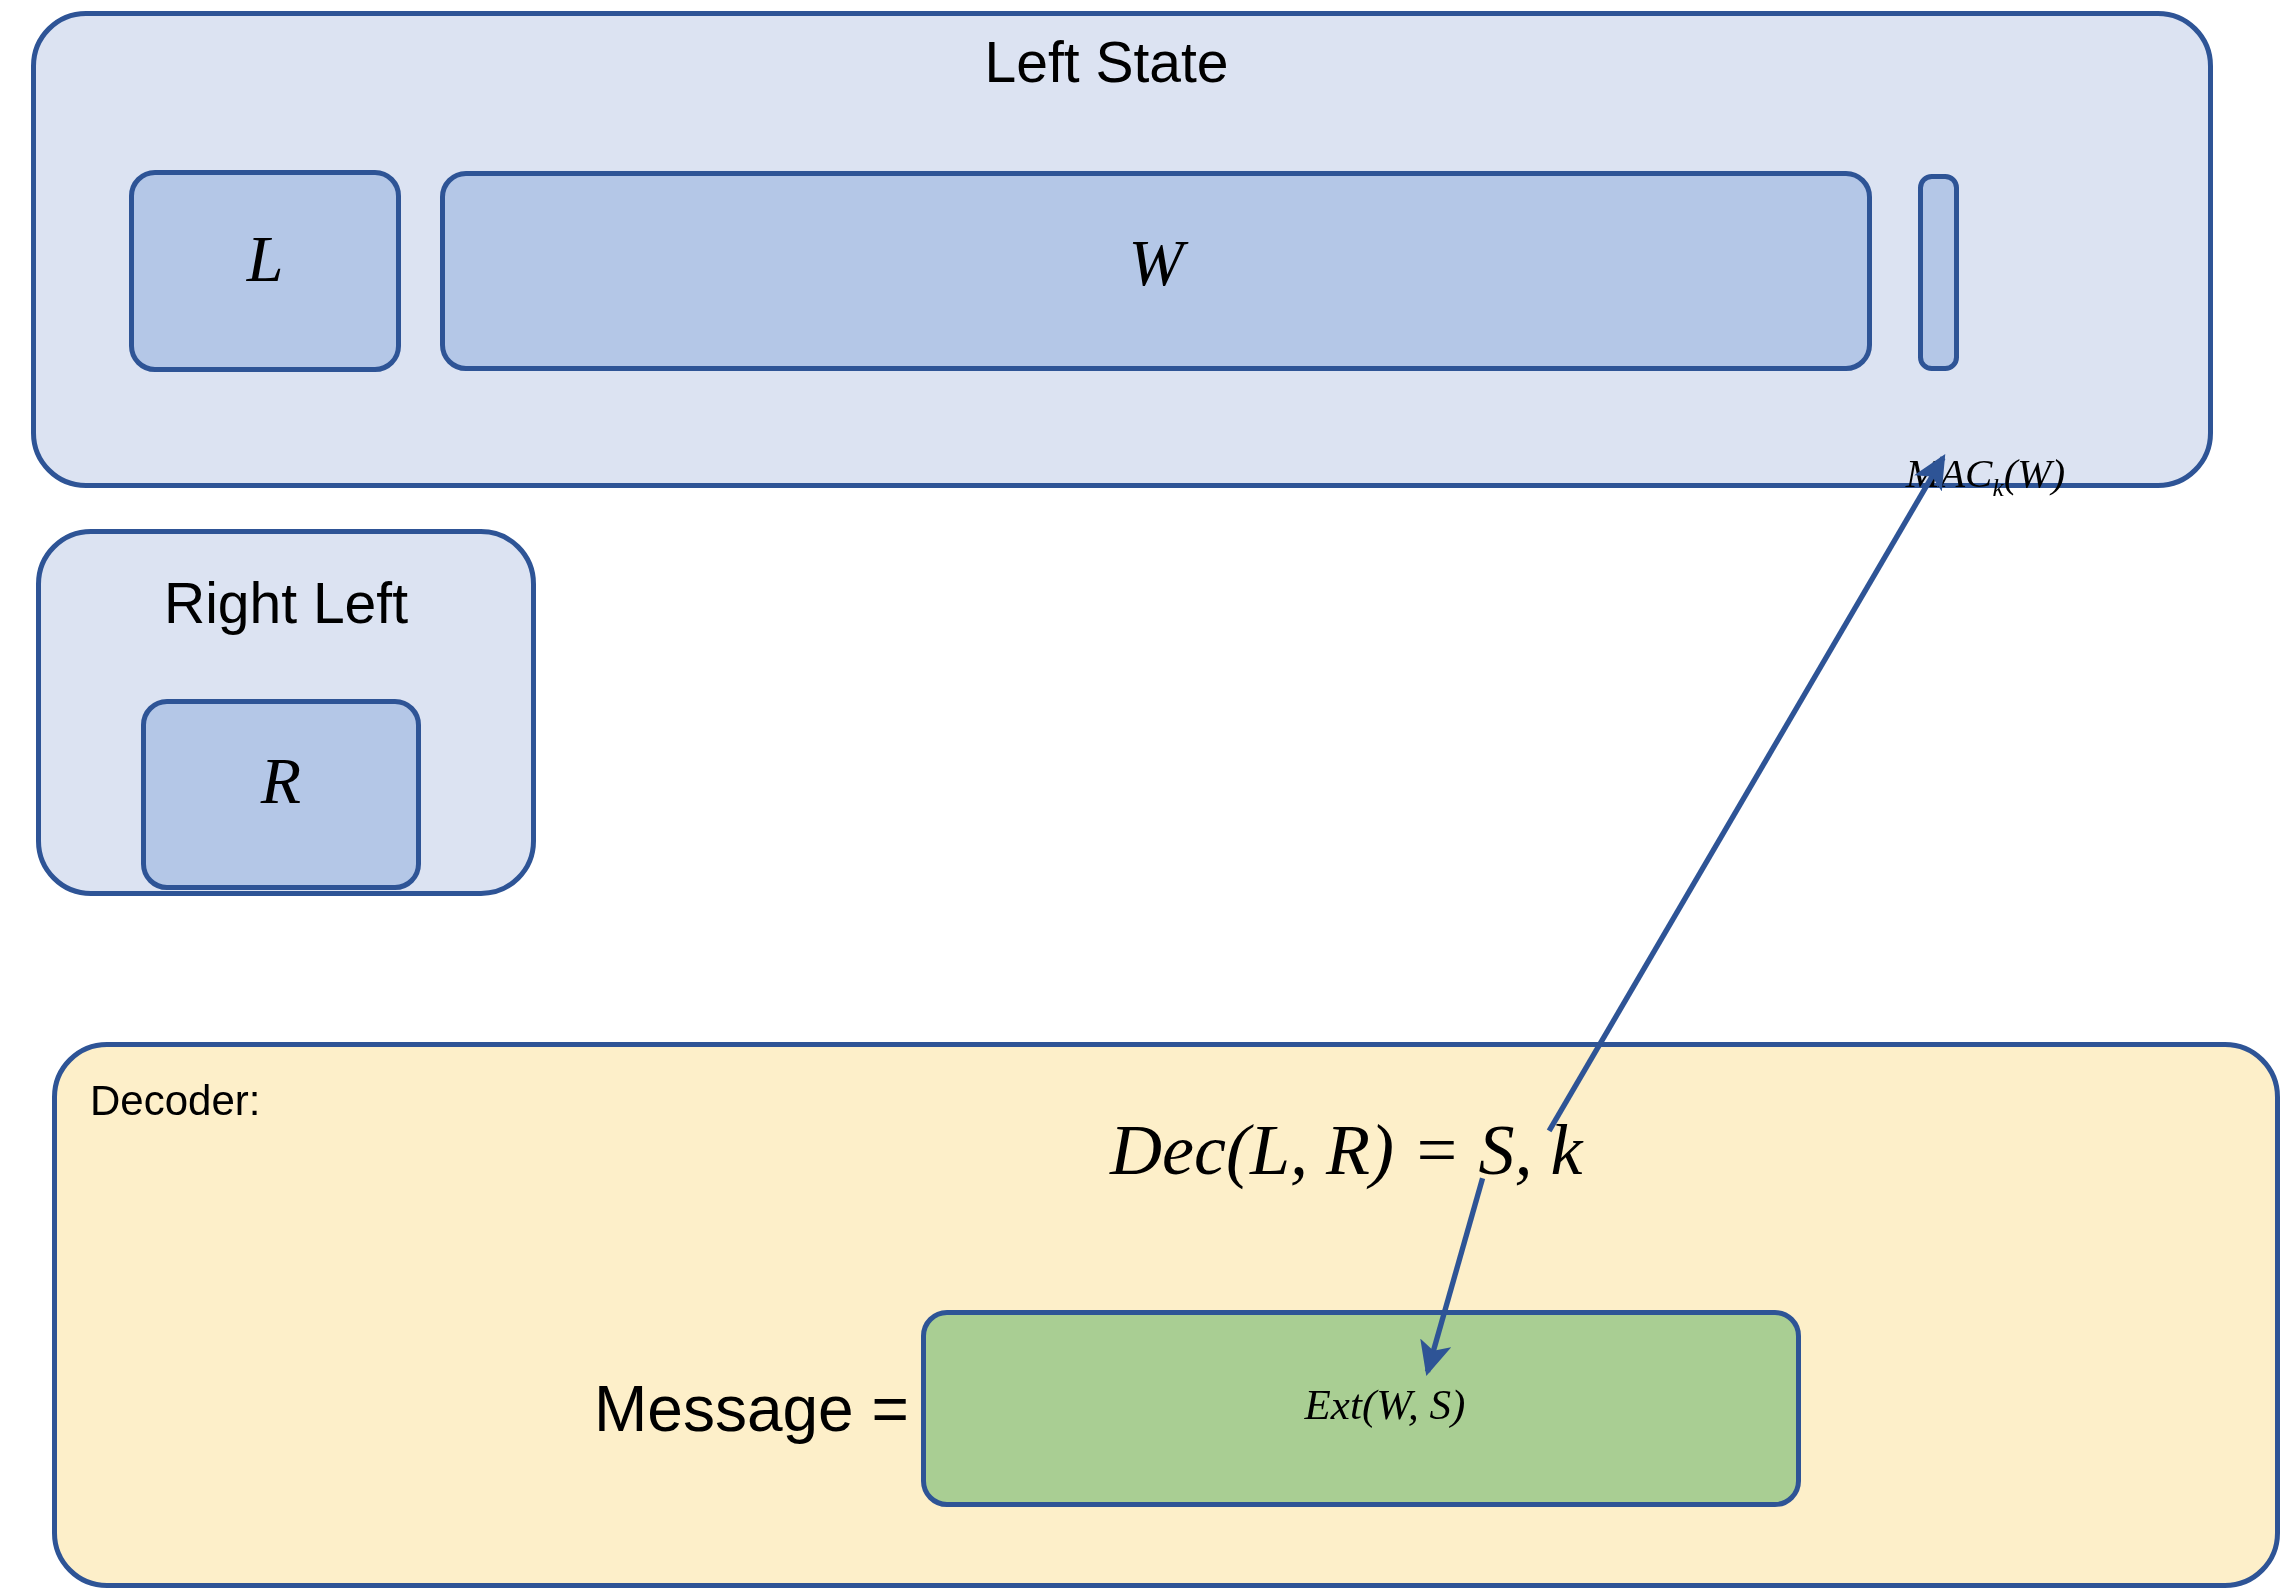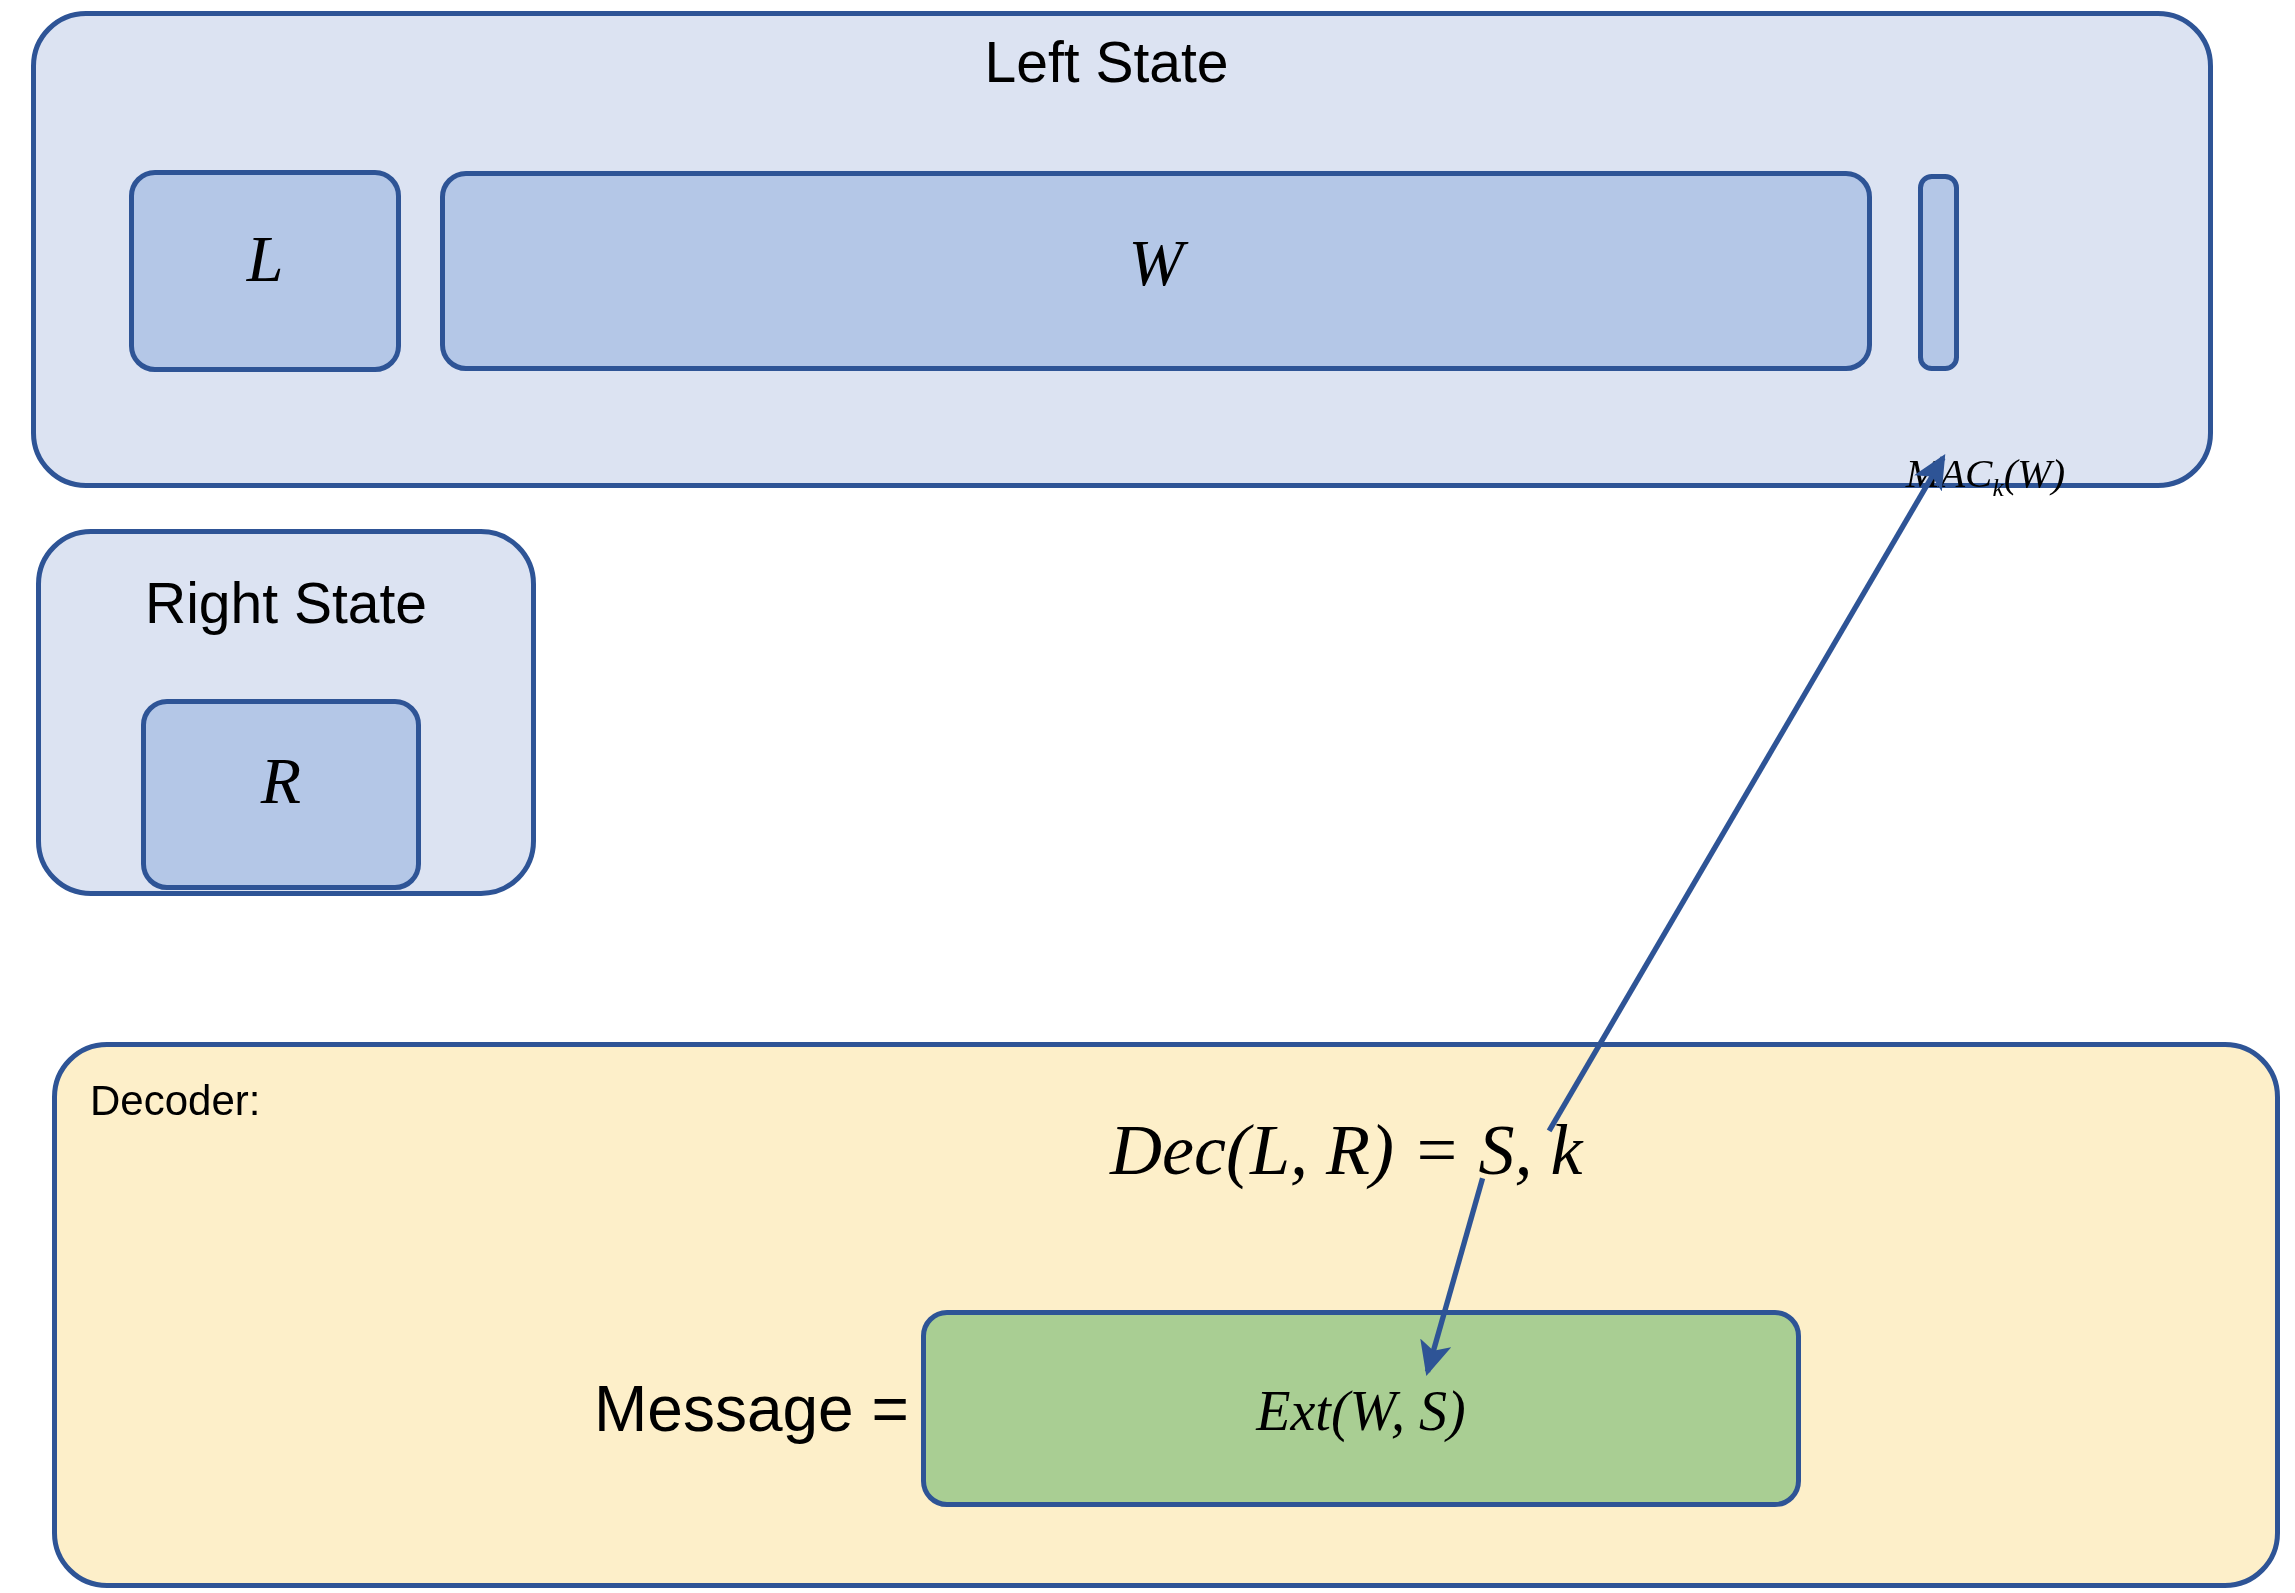--- a/index.html
+++ b/index.html
@@ -93,21 +93,21 @@
   
   #decoder-outer     { left: 52px;  top: 1042px; width: 2228px; height: 546px; }
   #decoder-title     { left: 90px; top: 1080px; font-size: 42px; }
 
   #dec-formula       { left: 1110px; top: 1114px; font-size: 72px; }
 
   #message-label     { left: 575px;  top: 1377px; font-size: 64px; font-style: normal;
                        font-family: "Liberation Sans", sans-serif; font-stretch: condensed; margin-left: 19px; }
 
   #msg-green-box     { left: 921px; top: 1310px; width: 880px; height: 197px; }
-  #msg-green-text    { left: 921px; top: 1383px; width: 880px; text-align: center; font-size: 56px; }
+  #msg-green-text    { left: 921px; top: 1383px; width: 880px; text-align: center; font-size: 43px; padding-left: 24px; }
 
   
   #arrow-layer {
     position: absolute;
     left: 0; top: 0;
     width: 2295px; height: 1593px;
     pointer-events: none;
   }
 </style>
 </head>
@@ -124,21 +124,21 @@
 
   <div class="panel block-inner" id="block-W"></div>
   <div class="math" id="block-W-label">W</div>
 
   <div class="panel block-inner" id="block-MAC"></div>
 
   <div class="math" id="mac-label"><span>MAC</span><span class="sub">k</span><span>(W)</span></div>
 
   <div class="panel state-outer" id="right-state-outer"></div>
 
-  <div class="title-sans" id="right-state-title">Right State</div>
+  <div class="title-sans" id="right-state-title">Right Left</div>
 
   <div class="panel block-inner" id="block-R"></div>
   <div class="math" id="block-R-label">R</div>
 
   <div class="panel decoder-outer" id="decoder-outer"></div>
 
   <div class="title-sans" id="decoder-title">Decoder:</div>
 
   <div class="math" id="dec-formula">Dec(L, R) = S, k</div>
 

